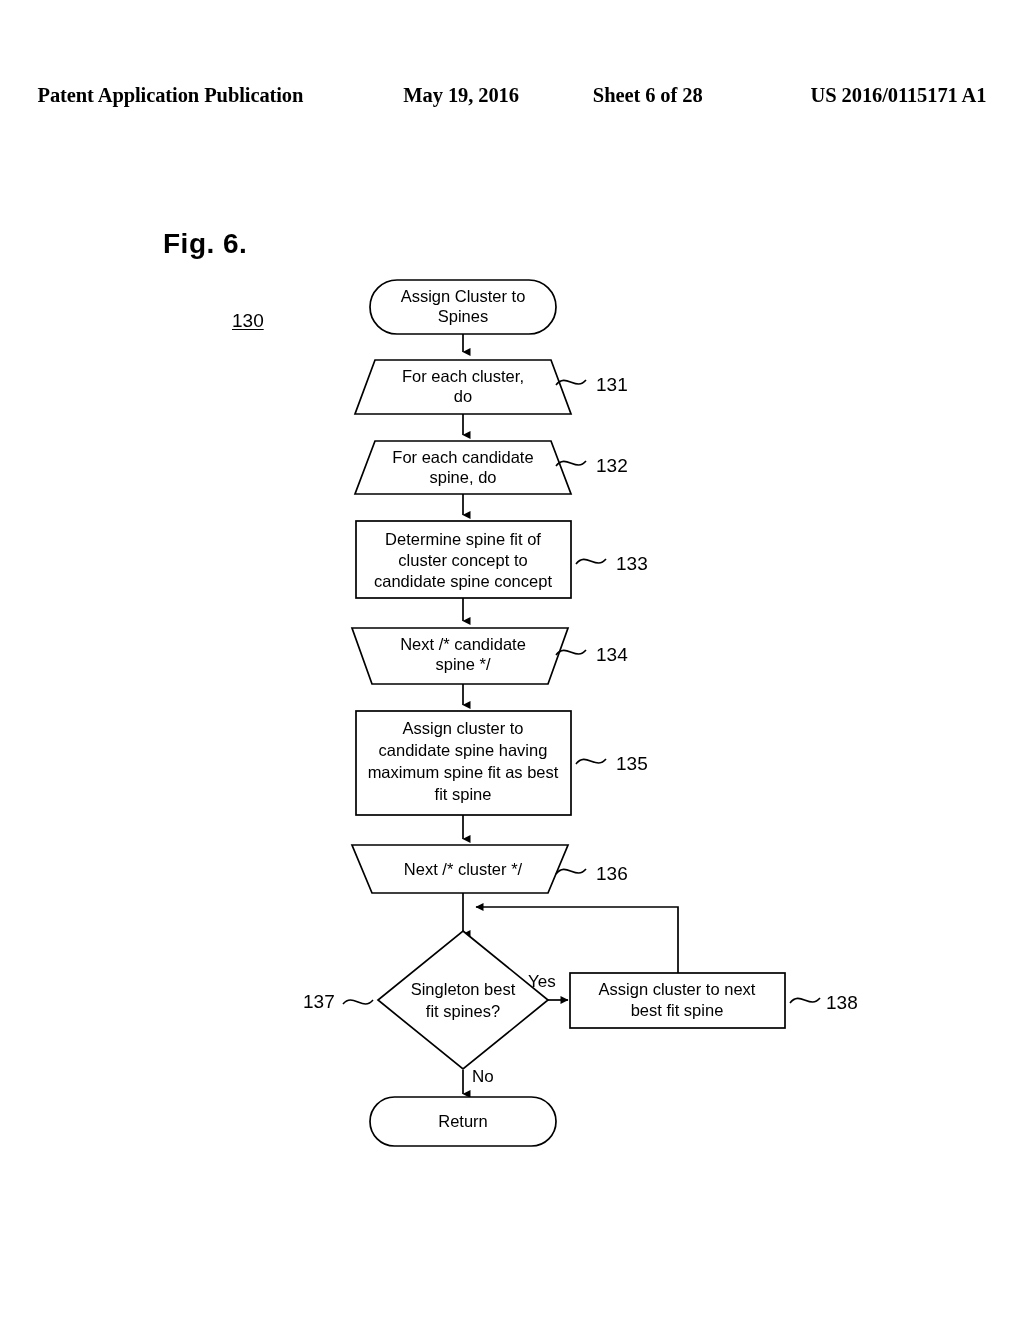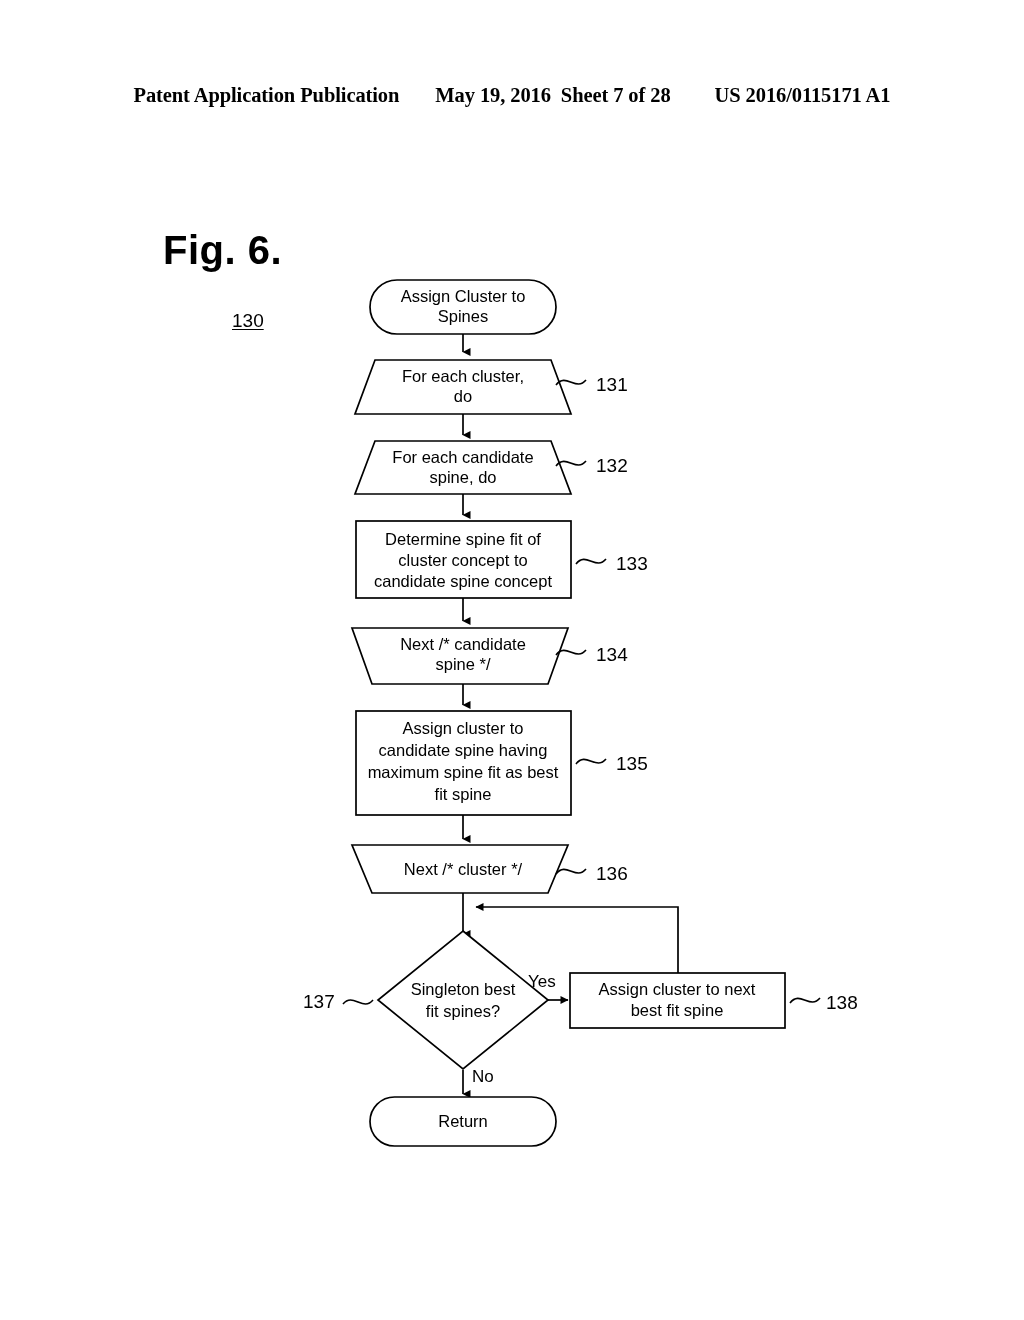--- a/index.html
+++ b/index.html
@@ -25,34 +25,35 @@
     width: 1024px;
     height: 32px;
     display: flex;
     align-items: baseline;
     justify-content: center;
     font-family: "Liberation Serif", serif;
     font-weight: bold;
     font-size: 20.5px;
     letter-spacing: -0.1px;
     white-space: nowrap;
+    gap: 32px;
   }
   #patent-header .hdr-seg { display: inline-block; }
   #patent-header .gap-a { display: inline-block; width: 36px; }
   #patent-header .gap-b { display: inline-block; width: 10px; }
   #patent-header .gap-c { display: inline-block; width: 44px; }
 
   
   #fig-title {
     position: absolute;
     left: 163px;
     top: 228px;
     font-family: "Liberation Sans", sans-serif;
     font-weight: bold;
-    font-size: 40px;
+    font-size: 28px;
     letter-spacing: 0.5px;
   }
   #fig-ref-130 {
     position: absolute;
     left: 232px;
     top: 310px;
     font-family: "Liberation Sans", sans-serif;
     font-size: 19px;
     text-decoration: underline;
     text-underline-offset: 2px;
@@ -97,21 +98,21 @@
   }
 </style>
 </head>
 <body>
 
 <div id="patent-header">
   <span class="hdr-seg">Patent Application Publication</span>
   <span class="gap-a"></span>
   <span class="hdr-seg">May 19, 2016</span>
   <span class="gap-b"></span>
-  <span class="hdr-seg">Sheet 7 of 28</span>
+  <span class="hdr-seg">Sheet 6 of 28</span>
   <span class="gap-c"></span>
   <span class="hdr-seg">US 2016/0115171 A1</span>
 </div>
 
 <div id="fig-title">Fig. 6.</div>
 <div id="fig-ref-130">130</div>
 
 <svg id="flowchart" viewBox="0 0 1024 1320">
 
   <defs>

